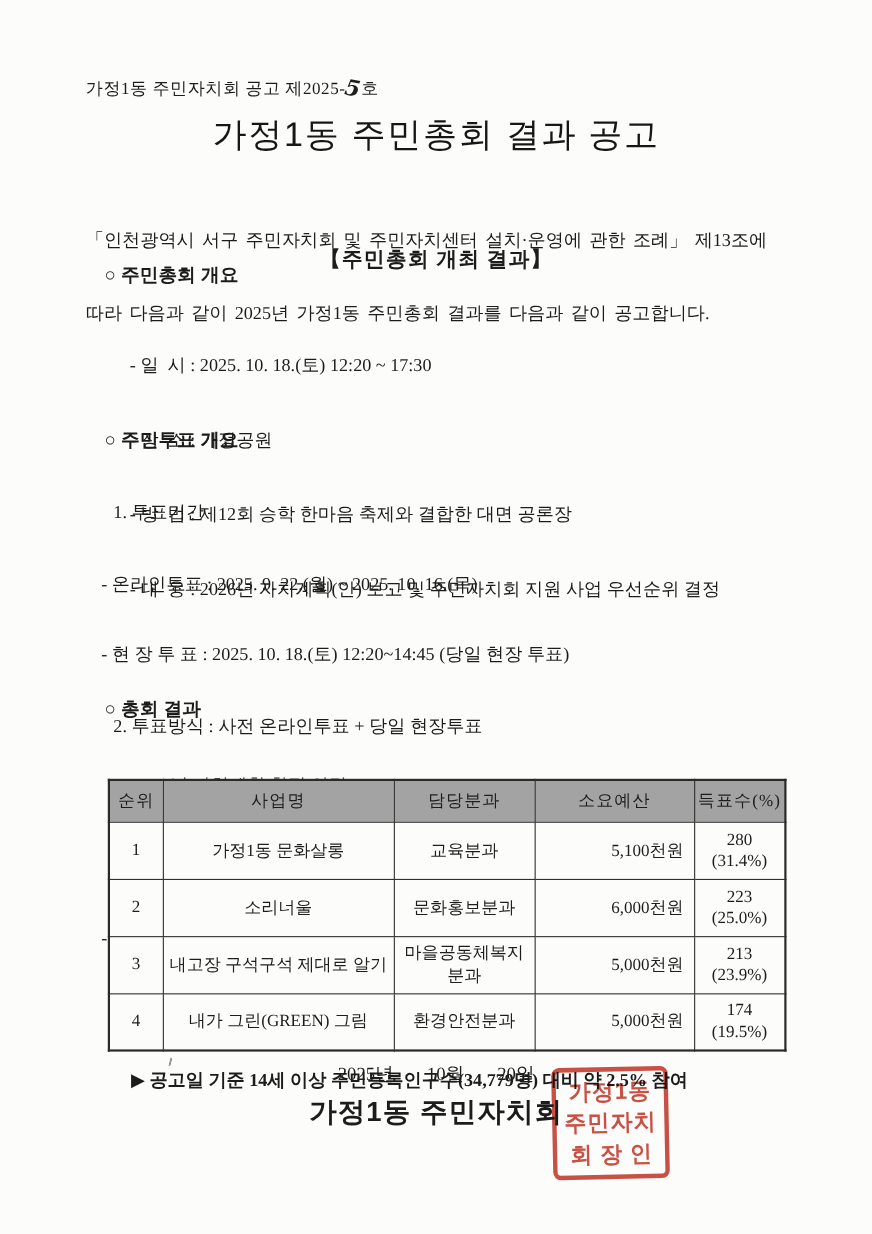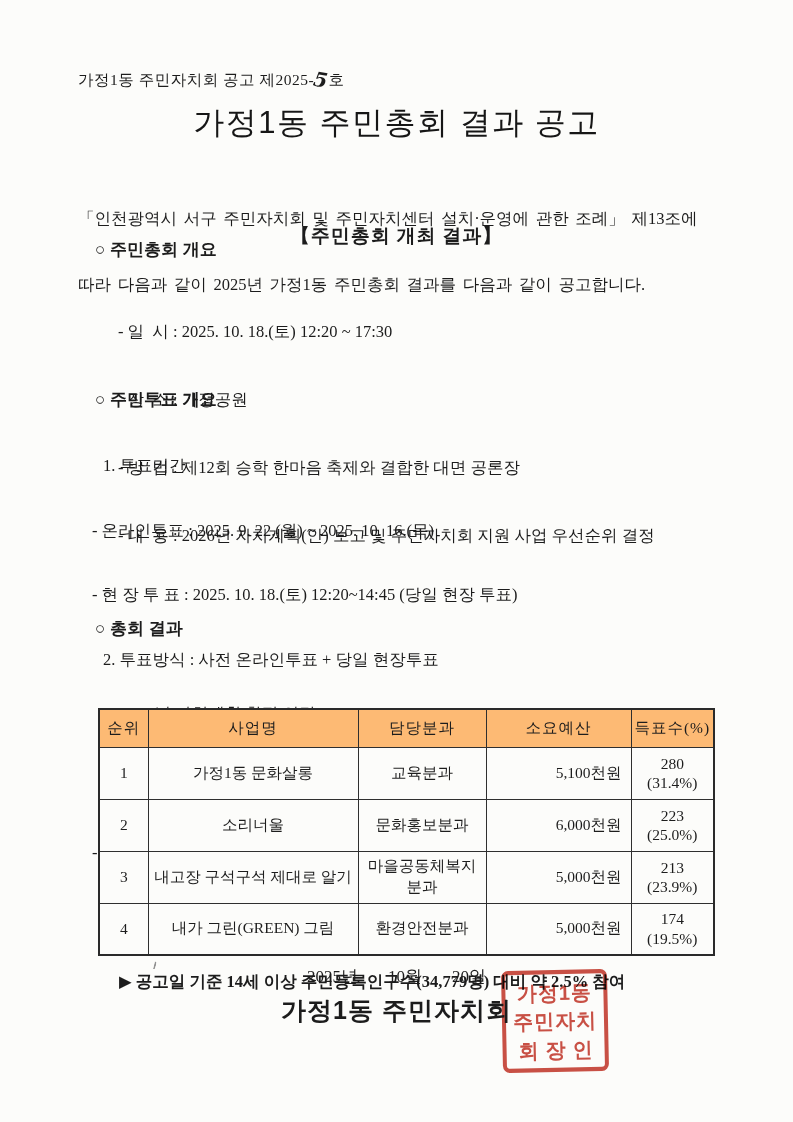--- a/index.html
+++ b/index.html
@@ -20,40 +20,40 @@
   }
   .intro{position:absolute; left:78px; top:164px; font-size:16.5px; line-height:22px; white-space:pre; word-spacing:2.5px;}
   .banner{
     position:absolute; left:0; right:0; top:223px; text-align:center;
     font-size:19px; font-weight:700; letter-spacing:1px;
   }
   .sec-head{position:absolute; left:95px; font-size:17px; font-weight:700; white-space:pre;
     font-family:"Liberation Sans","DejaVu Sans",sans-serif;}
   .head-overview{top:238px;}
   .head-vote{top:388px;}
-  .head-result{top:617px;}
+  .head-result{top:633px;}
   .overview-items{position:absolute; left:118px; top:278px; font-size:16.5px; white-space:pre;}
   .overview-items .line{height:28px; line-height:28px;}
   .vote-items{position:absolute; left:0; top:414px; font-size:16.5px; white-space:pre;}
   .vote-items .line{height:24.5px; line-height:24.5px;}
   .ind-1{padding-left:93px;margin-left:10px;}
   .ind-2{padding-left:92px;}
   .ind-3{padding-left:119px;}
   .bold{font-weight:700;}
   .result-items{position:absolute; left:105px; top:662px; font-size:16.5px; white-space:pre;}
   .result-items .line{height:23px; line-height:23px;}
   table.vote-table{
     position:absolute; left:98px; top:708px; width:615px;
     border-collapse:collapse; table-layout:fixed; font-size:15.5px; color:#1d1d1d;
     background:#fcfcfa;
   }
   .vote-table th,.vote-table td{border:1px solid #2f2f2f; text-align:center; padding:0 2px; vertical-align:middle;}
   .vote-table{border:2px solid #2a2a2a;}
   .vote-table thead tr{height:38px;}
-  .vote-table thead th{font-weight:400; background:#fdba74; letter-spacing:1px;}
+  .vote-table thead th{font-weight:400; background:#a3a3a3; letter-spacing:1px;}
   .vote-table tbody tr{height:52px;}
   .col-rank{width:49px;} .col-project{width:210px;} .col-dept{width:128px;}
   .col-budget{width:145px;} .col-votes{width:83px;}
   .cell-budget{text-align:right !important; padding-right:9px !important;margin-top:42px;}
   .votes-cell{line-height:1.25;}
   .footer-date{
     position:absolute; left:0; right:0; top:965px; display:flex; justify-content:center;
     gap:30px; font-size:17px;
   }
   .signature{

